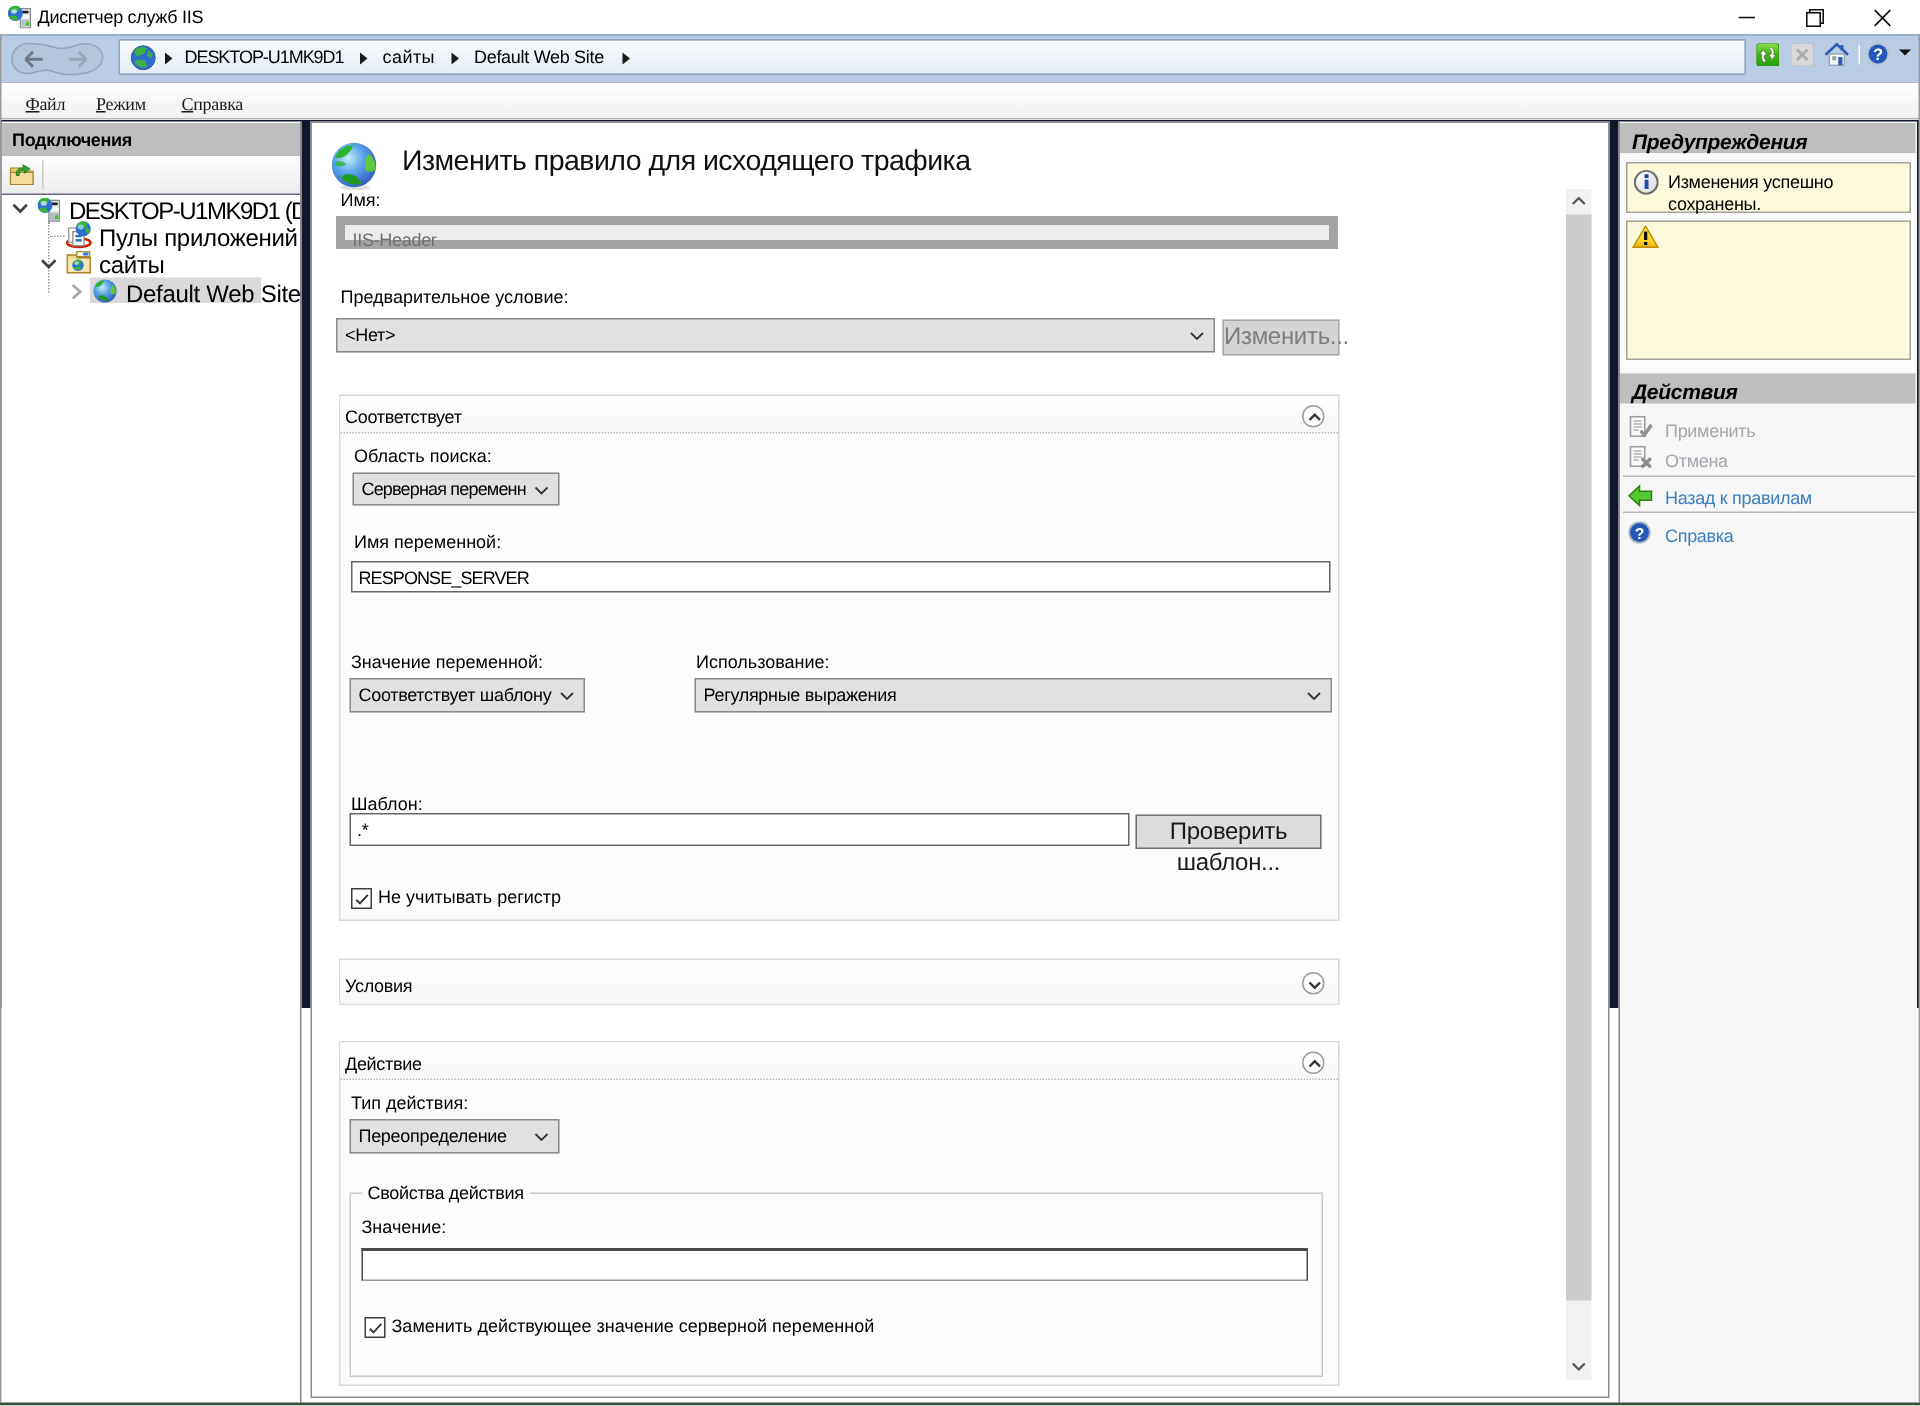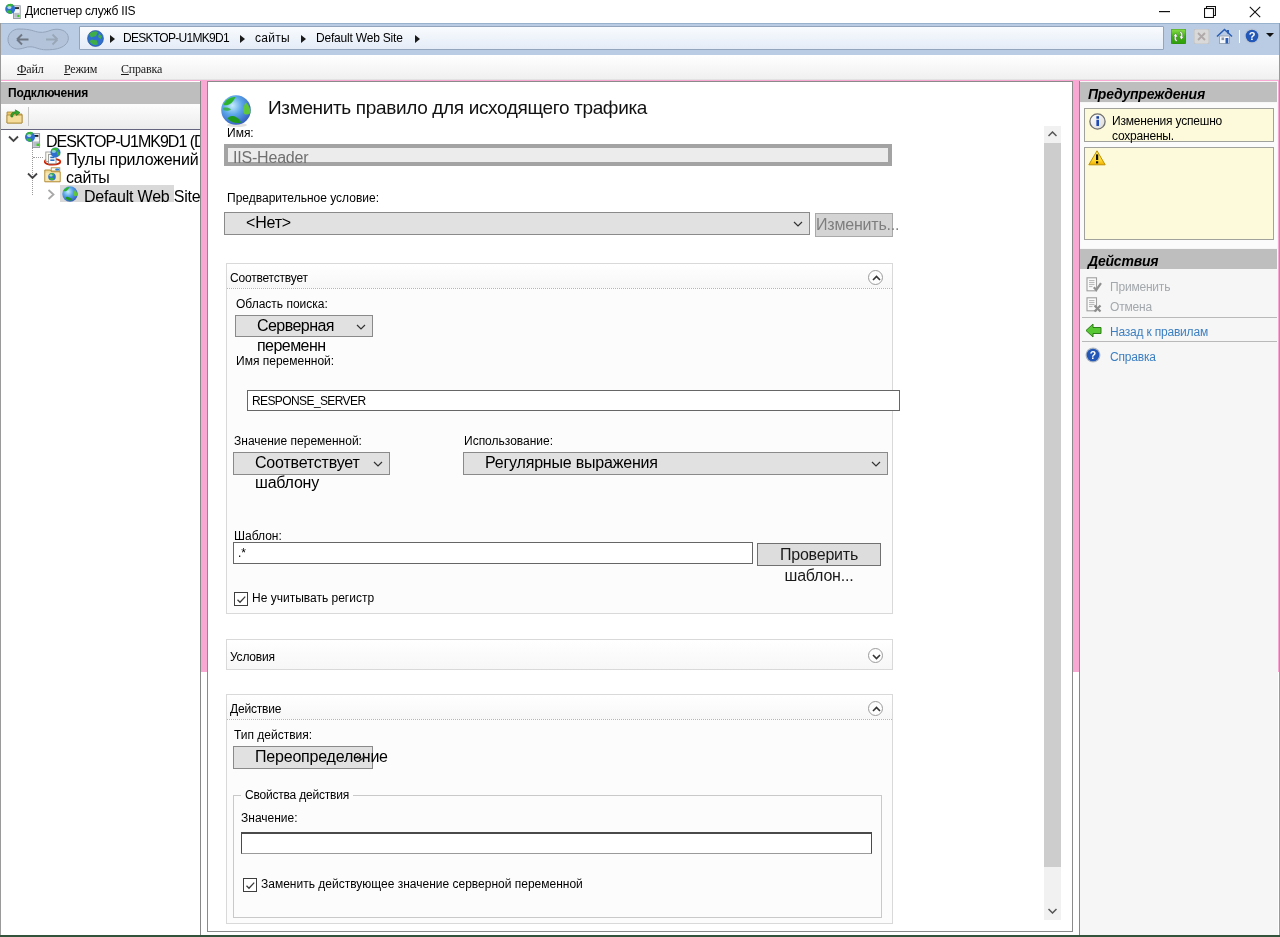--- a/index.html
+++ b/index.html
@@ -1,18 +1,18 @@
 <!DOCTYPE html>
 <html><head>
 <meta charset="utf-8">
 <style>
   * { margin:0; padding:0; box-sizing:border-box; }
   html,body { width:1280px; height:937px; background:#fff; font-family:"Liberation Sans", sans-serif; overflow:hidden; }
   .abs { position:absolute; }
-  #win { position:relative; width:1280px; height:672px; background:#f9a8d4; }
+  #win { position:relative; width:1280px; height:672px; background:#0f172a; }
   .t12 { font-size:12px; color:#000; letter-spacing:-0.2px; }
 
   
   #titlebar { left:0; top:0; width:1280px; height:23px; background:#fff; }
   #title-text { left:25px; top:4px; font-size:12px; color:#000; letter-spacing:-0.2px; }
 
   
   #addr { left:0; top:23px; width:1280px; height:32px; background:#b9cce4; border-top:1px solid #98b1cd; }
   #crumbbox { left:79px; top:2px; width:1085px; height:24px; background:linear-gradient(#f9fbfe,#e4ecf7); border:1px solid #93a5bd; border-radius:1px; }
   .crumbtext { font-size:12px; color:#000; letter-spacing:-0.2px; }
@@ -28,22 +28,22 @@
   #left-h { left:0; top:1px; width:199px; height:22px; background:#bfbebf; }
   #left-h span { position:absolute; left:7px; top:4px; font-size:12px; font-weight:bold; color:#000; letter-spacing:-0.2px; }
   #left-tb { left:0; top:23px; width:199px; height:26px; background:linear-gradient(#fdfdfd,#ececec); border-bottom:1px solid #65657f; }
   .treerow { position:absolute; font-size:16px; color:#000; letter-spacing:-0.2px; white-space:nowrap; }
 
   
   #center { left:207px; top:81px; width:866px; height:851px; background:#fff; border:1px solid #8b8b8b; }
   #ctitle { left:60px; top:15px; font-size:19px; color:#111; letter-spacing:-0.35px; white-space:nowrap; }
   .lbl { position:absolute; font-size:12px; color:#000; letter-spacing:0; white-space:nowrap; }
   .input { position:absolute; background:#fff; border:1px solid #666; font-size:12px; color:#000; padding:0 4px; letter-spacing:-0.2px; font-family:"Liberation Sans", sans-serif; }
-  .input-dis { position:absolute; background:#ececec; border:4px solid #a3a3a3; font-size:16px; color:#707070; padding:0 5px; letter-spacing:-0.2px; line-height:20px; }
-  .combo { position:absolute; background:#e1e1e1; border:1px solid #8a8a8a; font-size:16px; color:#000; padding:0 21px; line-height:20px; letter-spacing:-0.2px; }
+  .input-dis { position:absolute; background:#ececec; border:6px solid #a3a3a3; font-size:12px; color:#707070; padding:0 5px; letter-spacing:-0.2px; line-height:20px; }
+  .combo { position:absolute; background:#e1e1e1; border:1px solid #8a8a8a; font-size:12px; color:#000; padding:0 5px; line-height:20px; letter-spacing:-0.2px; }
   .combo .cv { position:absolute; right:6px; top:6px; }
   .btn { position:absolute; background:#dddddd; border:1px solid #707070; font-size:16px; text-align:center; letter-spacing:-0.2px; }
   .section { position:absolute; left:18px; width:667px; background:#fcfcfc; border:1px solid #d9d9d9; }
   .sec-h { position:relative; height:25px; background:linear-gradient(#ffffff,#f7f7f7); border-bottom:1px dotted #b5b5b5; }
   .sec-h span.st { position:absolute; left:3px; top:7px; font-size:12px; color:#000; letter-spacing:-0.2px; }
   .chev-circle { position:absolute; right:9px; top:6px; width:15px; height:15px; border-radius:50%; border:1px solid #9c9c9c; background:#fdfdfd; }
   .checkbox { position:absolute; width:14px; height:14px; background:#fff; border:1px solid #3e3e3e; }
   .checkbox svg { position:absolute; left:0px; top:0px; }
 
   
@@ -264,21 +264,21 @@
             </svg>
           </div>
       </div>
       <span class="lbl" style="left:9px;top:33px">Область поиска:</span>
       <div class="combo" style="left:8px;top:51px;width:138px;height:22px"><span style="letter-spacing:-0.55px">Серверная переменн</span>
         <svg class="cv" width="10" height="10" viewBox="0 0 10 10">
             <path d="M1 3 L5 7 L9 3" fill="none" stroke="#333" stroke-width="1.2"></path>
           </svg>
       </div>
       <span class="lbl" style="left:9px;top:90px">Имя переменной:</span>
-      <input class="input" style="left: 20px; top: 110px; width: 653px; height: 21px; letter-spacing: -0.6px; margin-top: 16px;" value="RESPONSE_SERVER">
+      <input class="input" style="left: 7px; top: 110px; width: 653px; height: 21px; letter-spacing: -0.6px;" value="RESPONSE_SERVER">
       <span class="lbl" style="left:7px;top:170px">Значение переменной:</span>
       <div class="combo" style="left:6px;top:188px;width:157px;height:23px;line-height:20px">Соответствует шаблону
         <svg class="cv" width="10" height="10" viewBox="0 0 10 10">
             <path d="M1 3 L5 7 L9 3" fill="none" stroke="#333" stroke-width="1.2"></path>
           </svg>
       </div>
       <span class="lbl" style="left:237px;top:170px">Использование:</span>
       <div class="combo" style="left:236px;top:188px;width:425px;height:23px;line-height:20px">Регулярные выражения
         <svg class="cv" width="10" height="10" viewBox="0 0 10 10">
             <path d="M1 3 L5 7 L9 3" fill="none" stroke="#333" stroke-width="1.2"></path>

